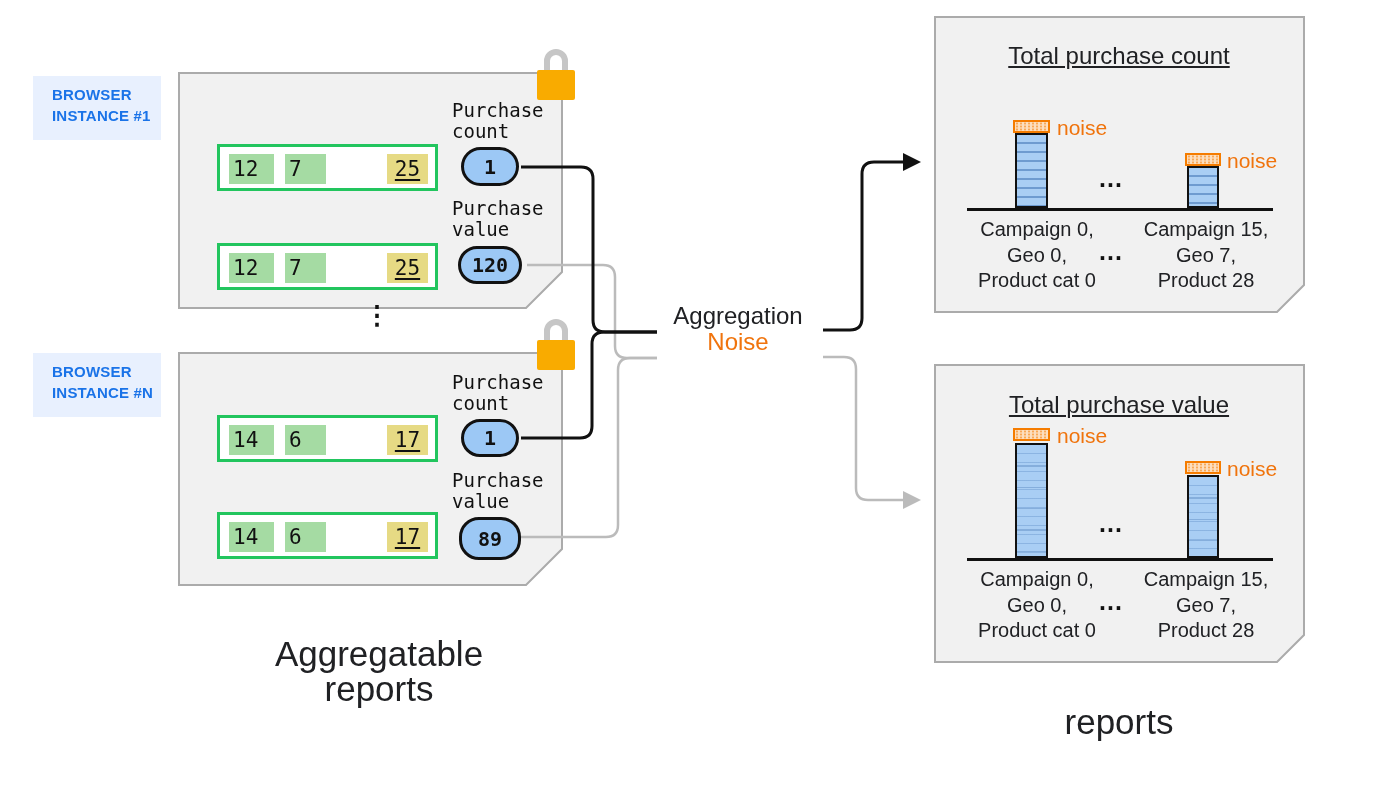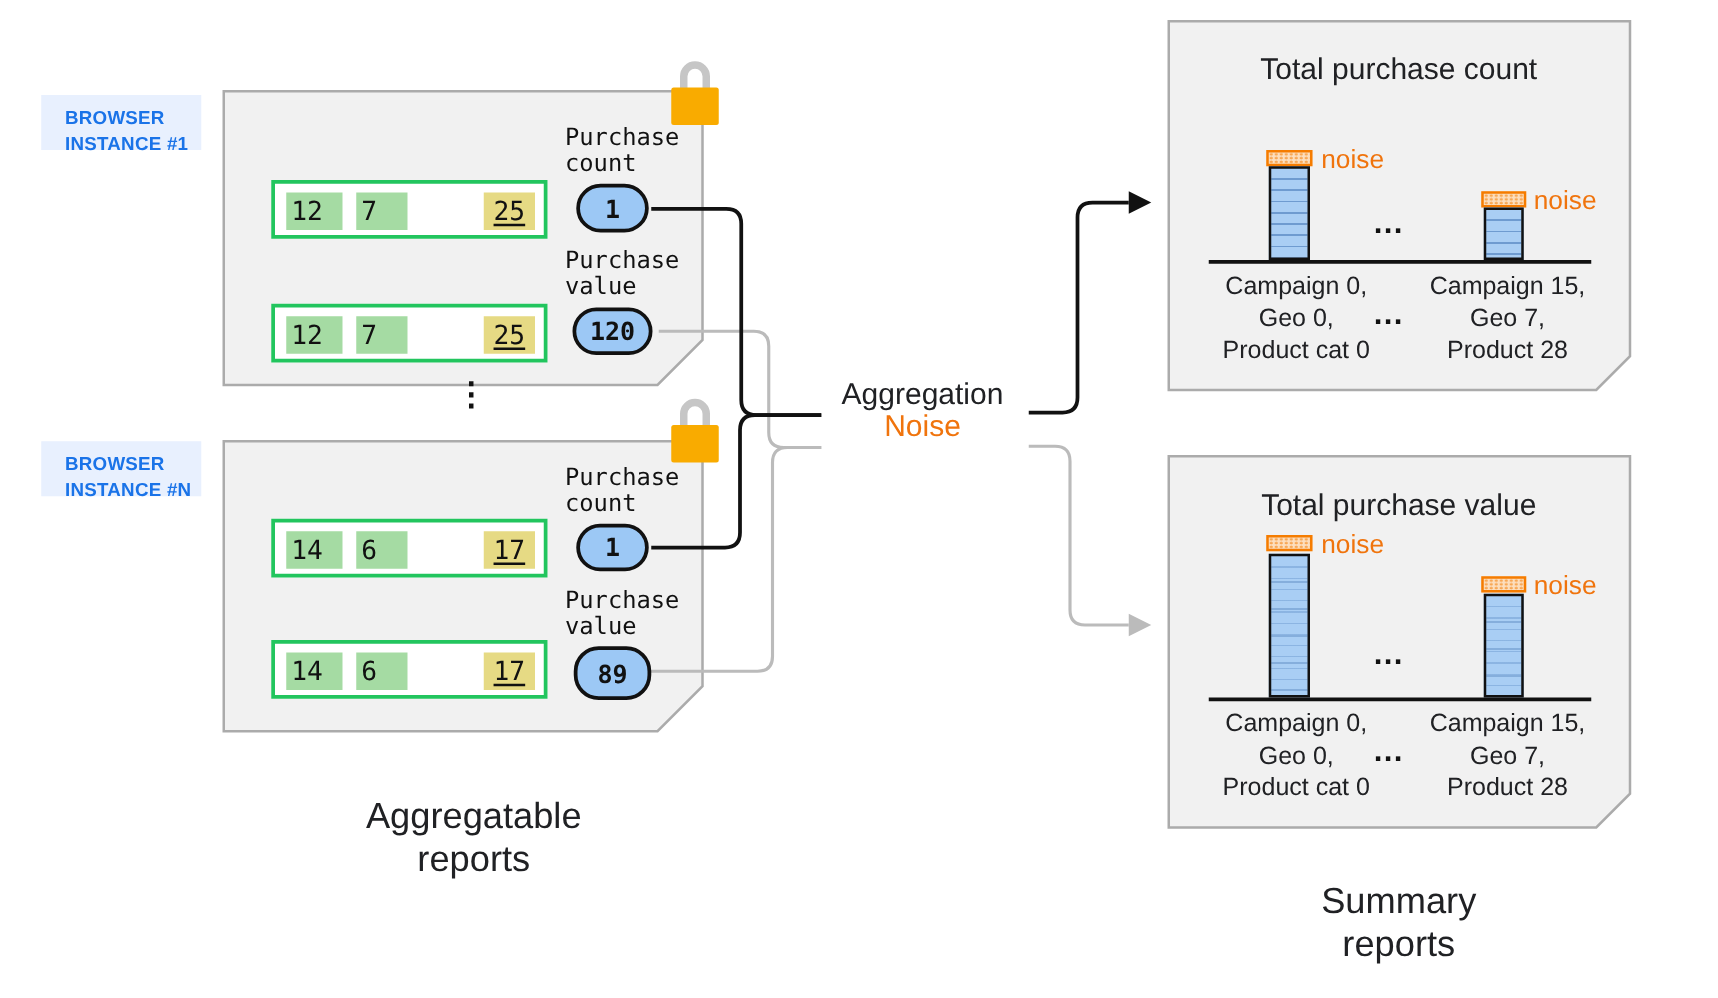--- a/index.html
+++ b/index.html
@@ -5,21 +5,21 @@
   html,body{margin:0;padding:0;background:#ffffff;}
   .stage{
     position:relative;width:1374px;height:798px;overflow:hidden;background:#ffffff;
     font-family:"Liberation Sans",sans-serif;color:#202124;
   }
   .abs{position:absolute;}
   svg{display:block;}
 
   
   .badge{
-    position:absolute;left:33px;width:128px;height:44px;background:#E8F0FE;
+    position:absolute;left:33px;width:128px;height:64px;background:#E8F0FE;
     color:#1A73E8;font-weight:bold;font-size:15px;line-height:21px;
     padding:8px 0 0 19px;box-sizing:border-box;letter-spacing:.2px;
   }
 
   
   .data-row{
     position:absolute;left:217px;width:221px;height:47px;background:#ffffff;
     border:3px solid #22c55e;box-sizing:border-box;
   }
   .cell{
@@ -43,24 +43,24 @@
     font-family:"DejaVu Sans Mono",monospace;font-weight:bold;font-size:20px;color:#111;
   }
 
   .vdots{position:absolute;left:364px;top:308px;width:24px;text-align:center;
     font-size:26px;font-weight:bold;line-height:14px;color:#111;}
 
   .process-text{position:absolute;left:628px;top:303px;width:220px;text-align:center;
     font-size:24px;line-height:26px;color:#202124;}
   .process-text .orange{color:#F0740D;}
 
-  .caption{position:absolute;text-align:center;font-size:29px;line-height:35px;color:#202124;}
-
-  
-  .chart-title{position:absolute;left:969px;width:300px;text-align:center;font-size:24px;color:#202124;}
+  .caption{position:absolute;text-align:center;font-size:35px;line-height:35px;color:#202124;}
+
+  
+  .chart-title{position:absolute;left:969px;width:300px;text-align:center;font-size:24px;color:#202124;text-decoration:underline;}
   .axis{position:absolute;left:967px;width:306px;height:3px;background:#111;}
   .bar{position:absolute;border:2px solid #111;box-sizing:border-box;background-color:#A9CEF4;}
   .count-bar{background-image:repeating-linear-gradient(to bottom,transparent 0 7.5px,#6E9BD0 7.5px 9px);}
   .value-bar{background-image:
       repeating-linear-gradient(to bottom,transparent 0 20px,#85AEDC 20px 21.5px),
       repeating-linear-gradient(to bottom,transparent 0 8px,rgba(110,155,208,.5) 8px 9px);}
   .noise-cap{
     position:absolute;border:2.5px solid #F57C00;box-sizing:border-box;height:13px;
     background-color:#FCDEBE;
     background-image:radial-gradient(circle,rgba(245,124,0,.55) 1px,transparent 1.2px);
@@ -172,21 +172,20 @@
   <div class="process-text">
     <div>Aggregation</div>
     <div class="orange">Noise</div>
   </div>
 
   <div class="caption" style="left:269px;top:636px;width:220px;">
     <div>Aggregatable</div>
     <div>reports</div>
   </div>
   <div class="caption" style="left:1009px;top:704px;width:220px;">
-    <div>Summary</div>
     <div>reports</div>
   </div>
 
   <div class="chart-title" style="top:42px;">Total purchase count</div>
   <div class="noise-cap" style="left:1013px;top:120px;width:37px;"></div>
   <div class="bar count-bar" style="left:1015px;top:133px;width:33px;height:75px;"></div>
   <div class="noise-label" style="left:1057px;top:117px;">noise</div>
   <div class="noise-cap" style="left:1185px;top:153px;width:36px;"></div>
   <div class="bar count-bar" style="left:1187px;top:166px;width:32px;height:42px;"></div>
   <div class="noise-label" style="left:1227px;top:150px;">noise</div>

